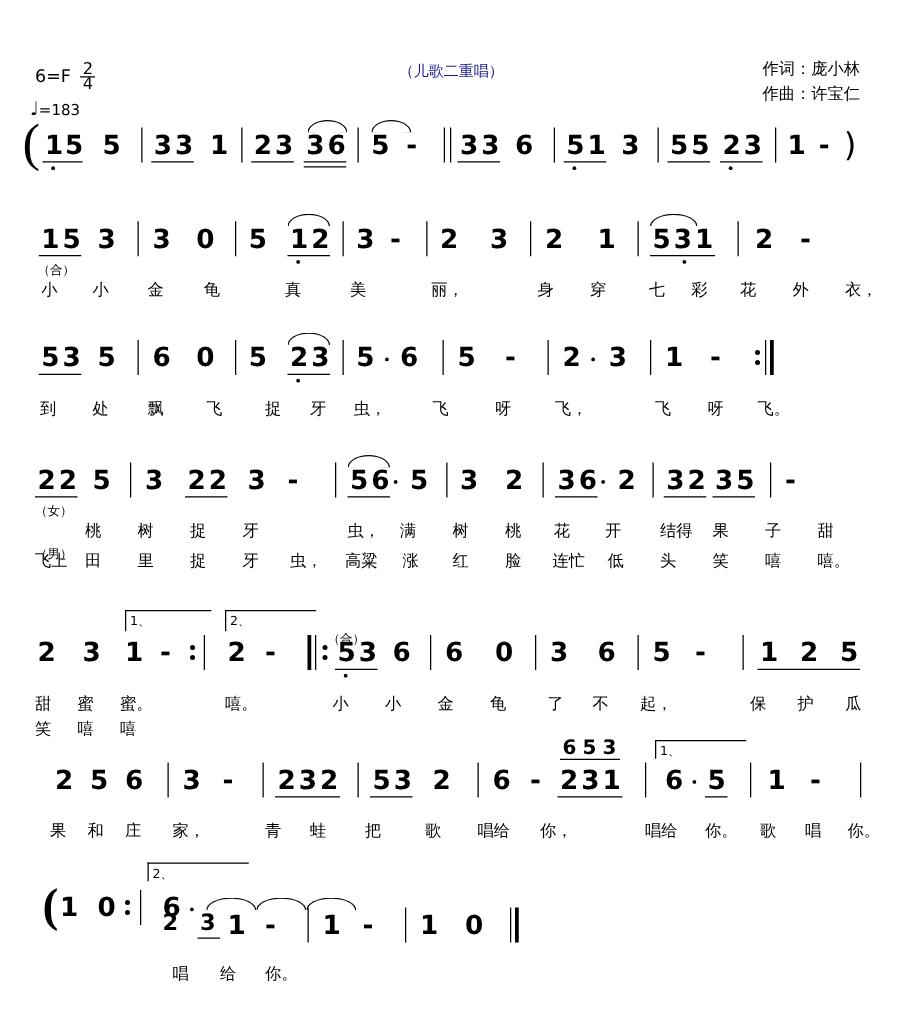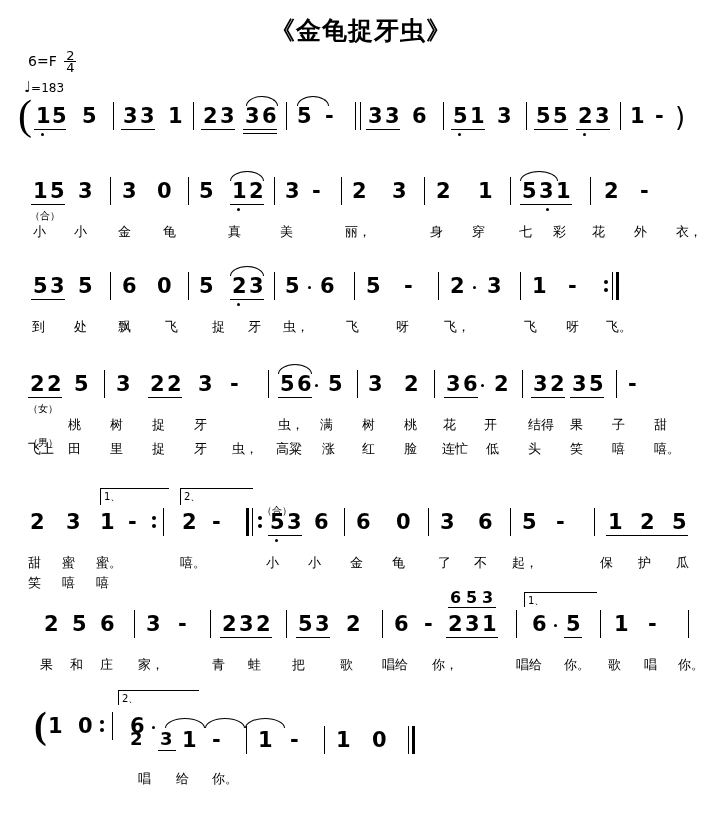--- a/index.html
+++ b/index.html
@@ -89,22 +89,26 @@
   .lbrace{
     position:absolute;font-size:42px;font-family:"Liberation Serif",serif;
     line-height:34px;
   }
 </style>
 </head>
 <body>
 
 <div class="sheet">
 
-  <div class="title">《金龟捉牙虫》</div>
-
+  <div class="subtitle">（儿歌二重唱）</div>
+
+  <div class="credits">
+    <div>作词：庞小林</div>
+    <div>作曲：许宝仁</div>
+  </div>
 
   <div class="keysig">
     <span>6=F</span>
     <span class="meter">
       <span class="top">2</span>
       <span class="bot">4</span>
     </span>
   </div>
   <div class="tempo">
     <span class="note">♩</span><span>=183</span>

